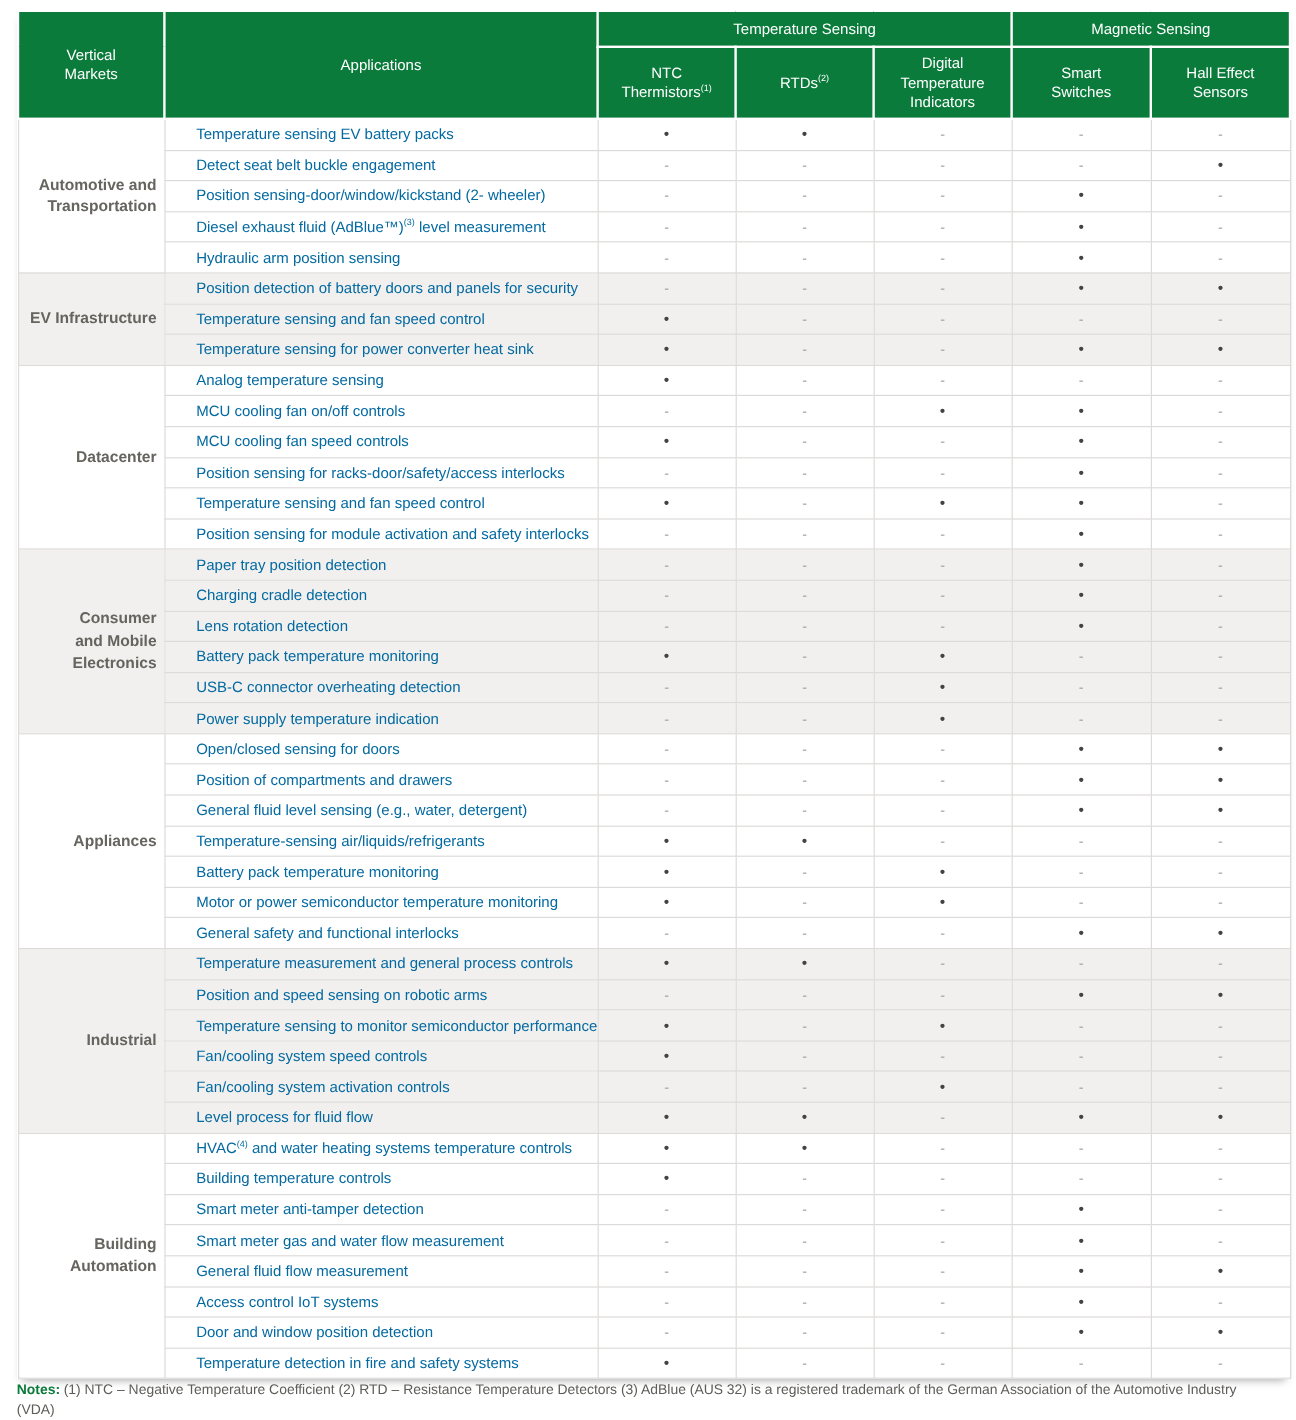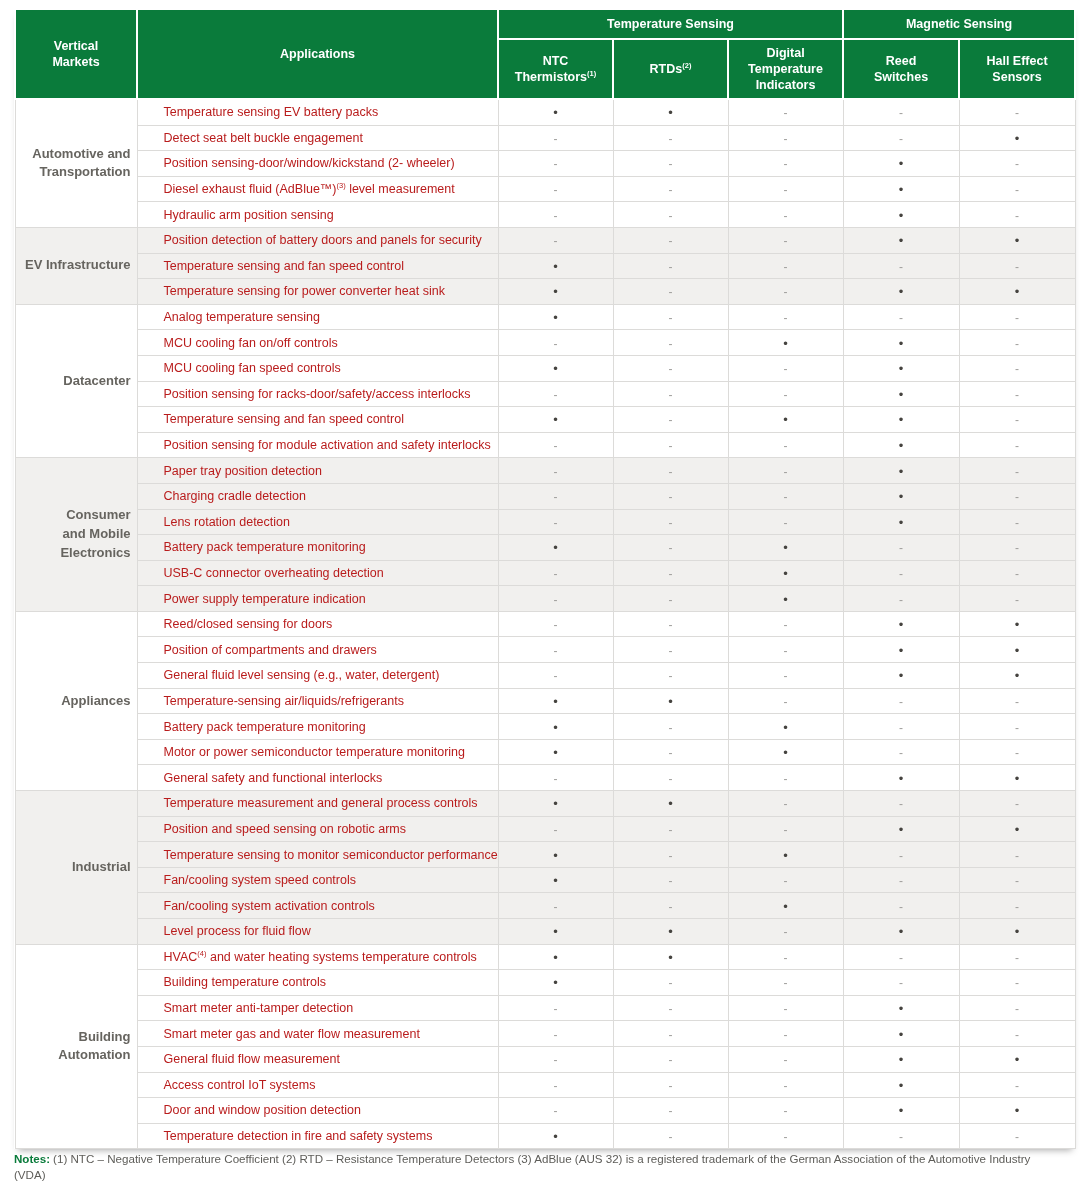--- a/index.html
+++ b/index.html
@@ -9,41 +9,41 @@
     -webkit-font-smoothing:antialiased;
   }
   .matrix{
     border-collapse:collapse;
     position:absolute;left:14px;top:8px;width:1060px;
     table-layout:fixed;
     box-shadow:0 5px 7px -4px rgba(0,0,0,.35);
   }
   
   .th{
-    background:#0a7b3b;color:#ffffff;font-weight:bold;
+    background:#0a7b3b;color:#ffffff;font-weight:normal;
     border:2px solid #ffffff;
     font-size:12.5px;text-align:center;vertical-align:middle;
     white-space:pre-line;line-height:1.3;
     padding:2px 4px;
   }
   .group-th{height:24px;}
   .span-th{height:84px;}
   .sub-th{height:54px;}
   sup{font-size:7.5px;vertical-align:super;line-height:0;}
   
   td{
     border:1px solid #dcdbd9;
     height:24.6px;
     background:#ffffff;
     vertical-align:middle;
   }
   tr.alt td{background:#f1f0ee;}
   .app-cell{
     text-align:left;padding:0 8px 0 26px;
-    color:#b91c1c;font-size:12.5px;
+    color:#0369a1;font-size:12.5px;
     white-space:nowrap;overflow:hidden;
   }
   .market-cell{
     text-align:right;font-weight:bold;color:#66645f;
     font-size:13px;white-space:pre-line;line-height:1.45;
     padding:0 6px;
   }
   .val-cell{text-align:center;padding:0;}
   .dot{color:#45433f;font-size:13px;line-height:1;}
   .dash{color:#a09f9c;font-size:12px;line-height:1;}
@@ -75,21 +75,21 @@
       <th colspan="3" class="th group-th">Temperature Sensing</th>
       <th colspan="2" class="th group-th">Magnetic Sensing</th>
     </tr>
     <tr id="subhead-row">
         <th class="th sub-th">NTC
 Thermistors<sup>(1)</sup></th>
         <th class="th sub-th">RTDs<sup>(2)</sup></th>
         <th class="th sub-th">Digital
 Temperature
 Indicators</th>
-        <th class="th sub-th">Reed
+        <th class="th sub-th">Smart
 Switches</th>
         <th class="th sub-th">Hall Effect
 Sensors</th>
       </tr>
   </thead>
   <tbody id="matrix-body">
       <tr>
         <td class="market-cell" rowspan="5">Automotive and
 Transportation</td>
         <td class="app-cell">Temperature sensing EV battery packs</td>
@@ -251,21 +251,21 @@
       <tr class="alt">
         <td class="app-cell">Power supply temperature indication</td>
         <td class="val-cell"><span class="dash">-</span></td>
         <td class="val-cell"><span class="dash">-</span></td>
         <td class="val-cell"><span class="dot">•</span></td>
         <td class="val-cell"><span class="dash">-</span></td>
         <td class="val-cell"><span class="dash">-</span></td>
       </tr>
       <tr>
         <td class="market-cell" rowspan="7">Appliances</td>
-        <td class="app-cell">Reed/closed sensing for doors</td>
+        <td class="app-cell">Open/closed sensing for doors</td>
         <td class="val-cell"><span class="dash">-</span></td>
         <td class="val-cell"><span class="dash">-</span></td>
         <td class="val-cell"><span class="dash">-</span></td>
         <td class="val-cell"><span class="dot">•</span></td>
         <td class="val-cell"><span class="dot">•</span></td>
       </tr>
       <tr>
         <td class="app-cell">Position of compartments and drawers</td>
         <td class="val-cell"><span class="dash">-</span></td>
         <td class="val-cell"><span class="dash">-</span></td>

